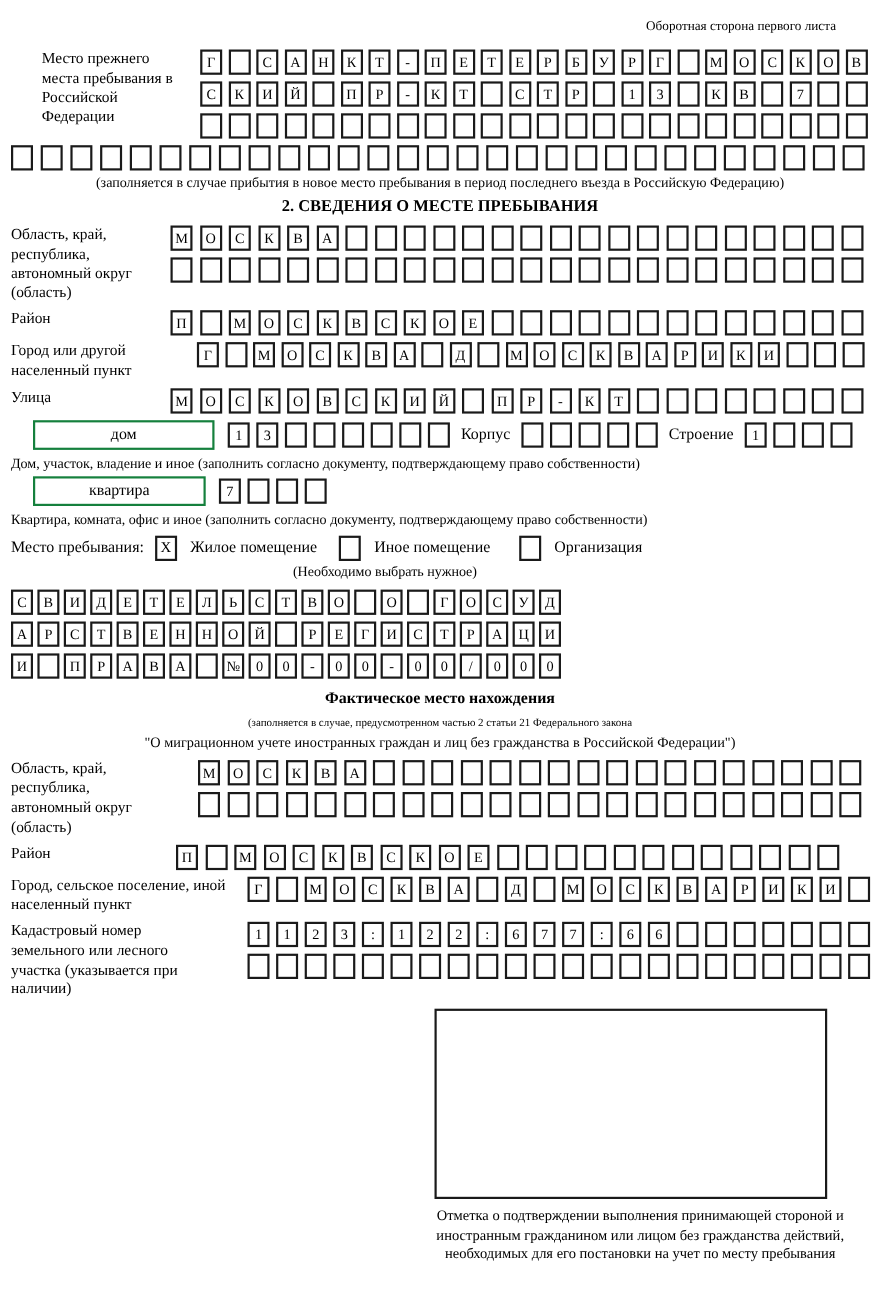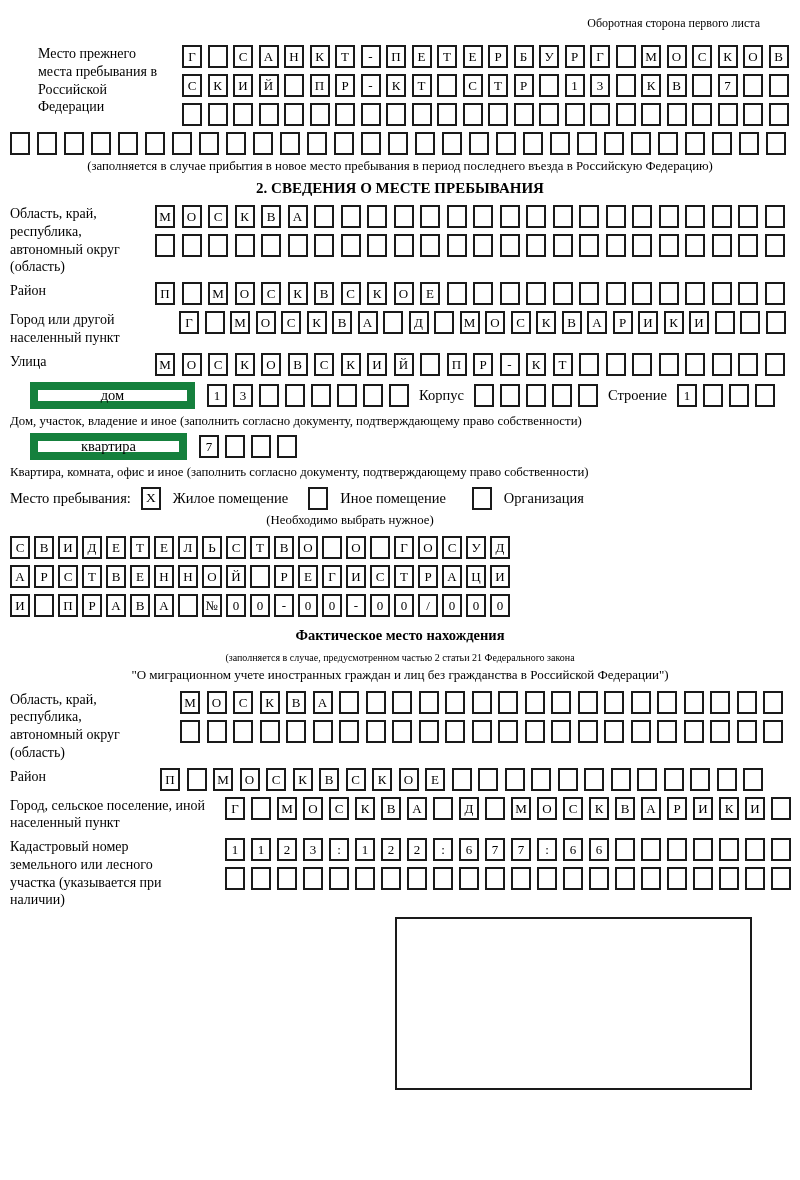--- a/index.html
+++ b/index.html
@@ -30,21 +30,21 @@
   .lw-doc{width:205px;margin-right:42px;}
   .lw-regf{width:130px;margin-right:40px;}
   .lw-rayf{width:142px;margin-right:8px;}
   .lw-cityf{width:197px;margin-right:18px;}
   .lw-kad{width:165px;margin-right:50px;}
   .note{font-size:12.8px;margin-bottom:4px;}
   .center{text-align:center;}
   .sec-title{font-weight:bold;text-align:center;font-size:15px;margin:6px 0 8px;}
   .inline-row{display:flex;align-items:center;margin:0 0 5px 20px;}
   .widebox{
-    border:8px solid #15803d;height:27px;box-sizing:border-box;background:#fff;
+    border:2px solid #15803d;height:27px;box-sizing:border-box;background:#fff;
     display:flex;align-items:center;justify-content:center;font-size:14.5px;
   }
   .wb-dom{width:165px;margin-right:12px;}
   .wb-kv{width:157px;margin-right:12px;}
   .inline-lbl{font-size:14.5px;margin:0 10px;}
   .stay{display:flex;align-items:center;font-size:14.5px;margin:7px 0 3px 0;}
   .stay-lbl{margin-right:10px;}
   .chk{
     flex:0 0 20px;width:20px;height:23px;box-sizing:border-box;border:2px solid #1a1a1a;
     display:flex;align-items:center;justify-content:center;font-size:13.5px;background:#fff;
@@ -631,14 +631,15 @@
           <span class="cell"></span>
           <span class="cell"></span>
           <span class="cell"></span>
           <span class="cell"></span>
           <span class="cell"></span>
         </div>
     </div>
   </div>
 
   <div class="stamp-box"></div>
+  <div class="stamp-caption">Отметка о подтверждении выполнения принимающей стороной и иностранным гражданином или лицом без гражданства действий, необходимых для его постановки на учет по месту пребывания</div>
 
 </div>
 
 </body></html>

